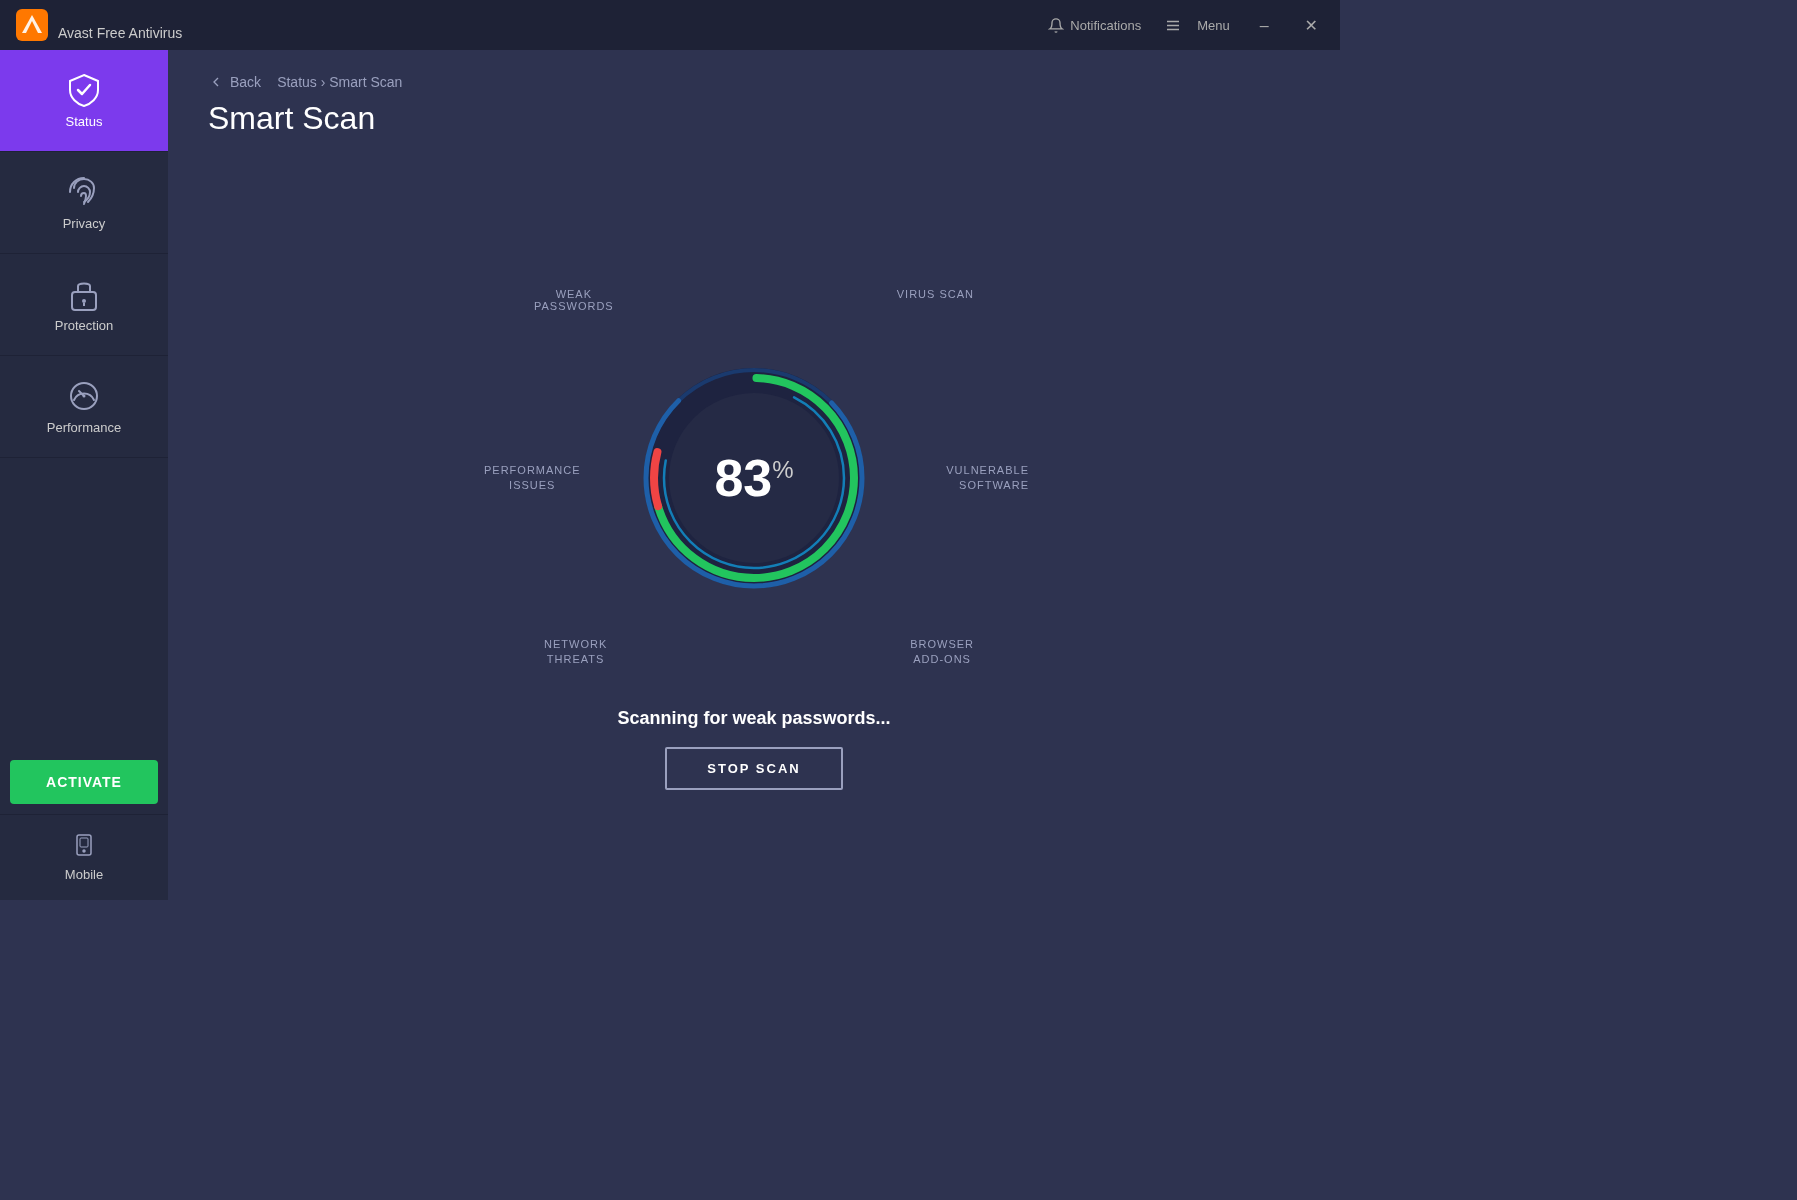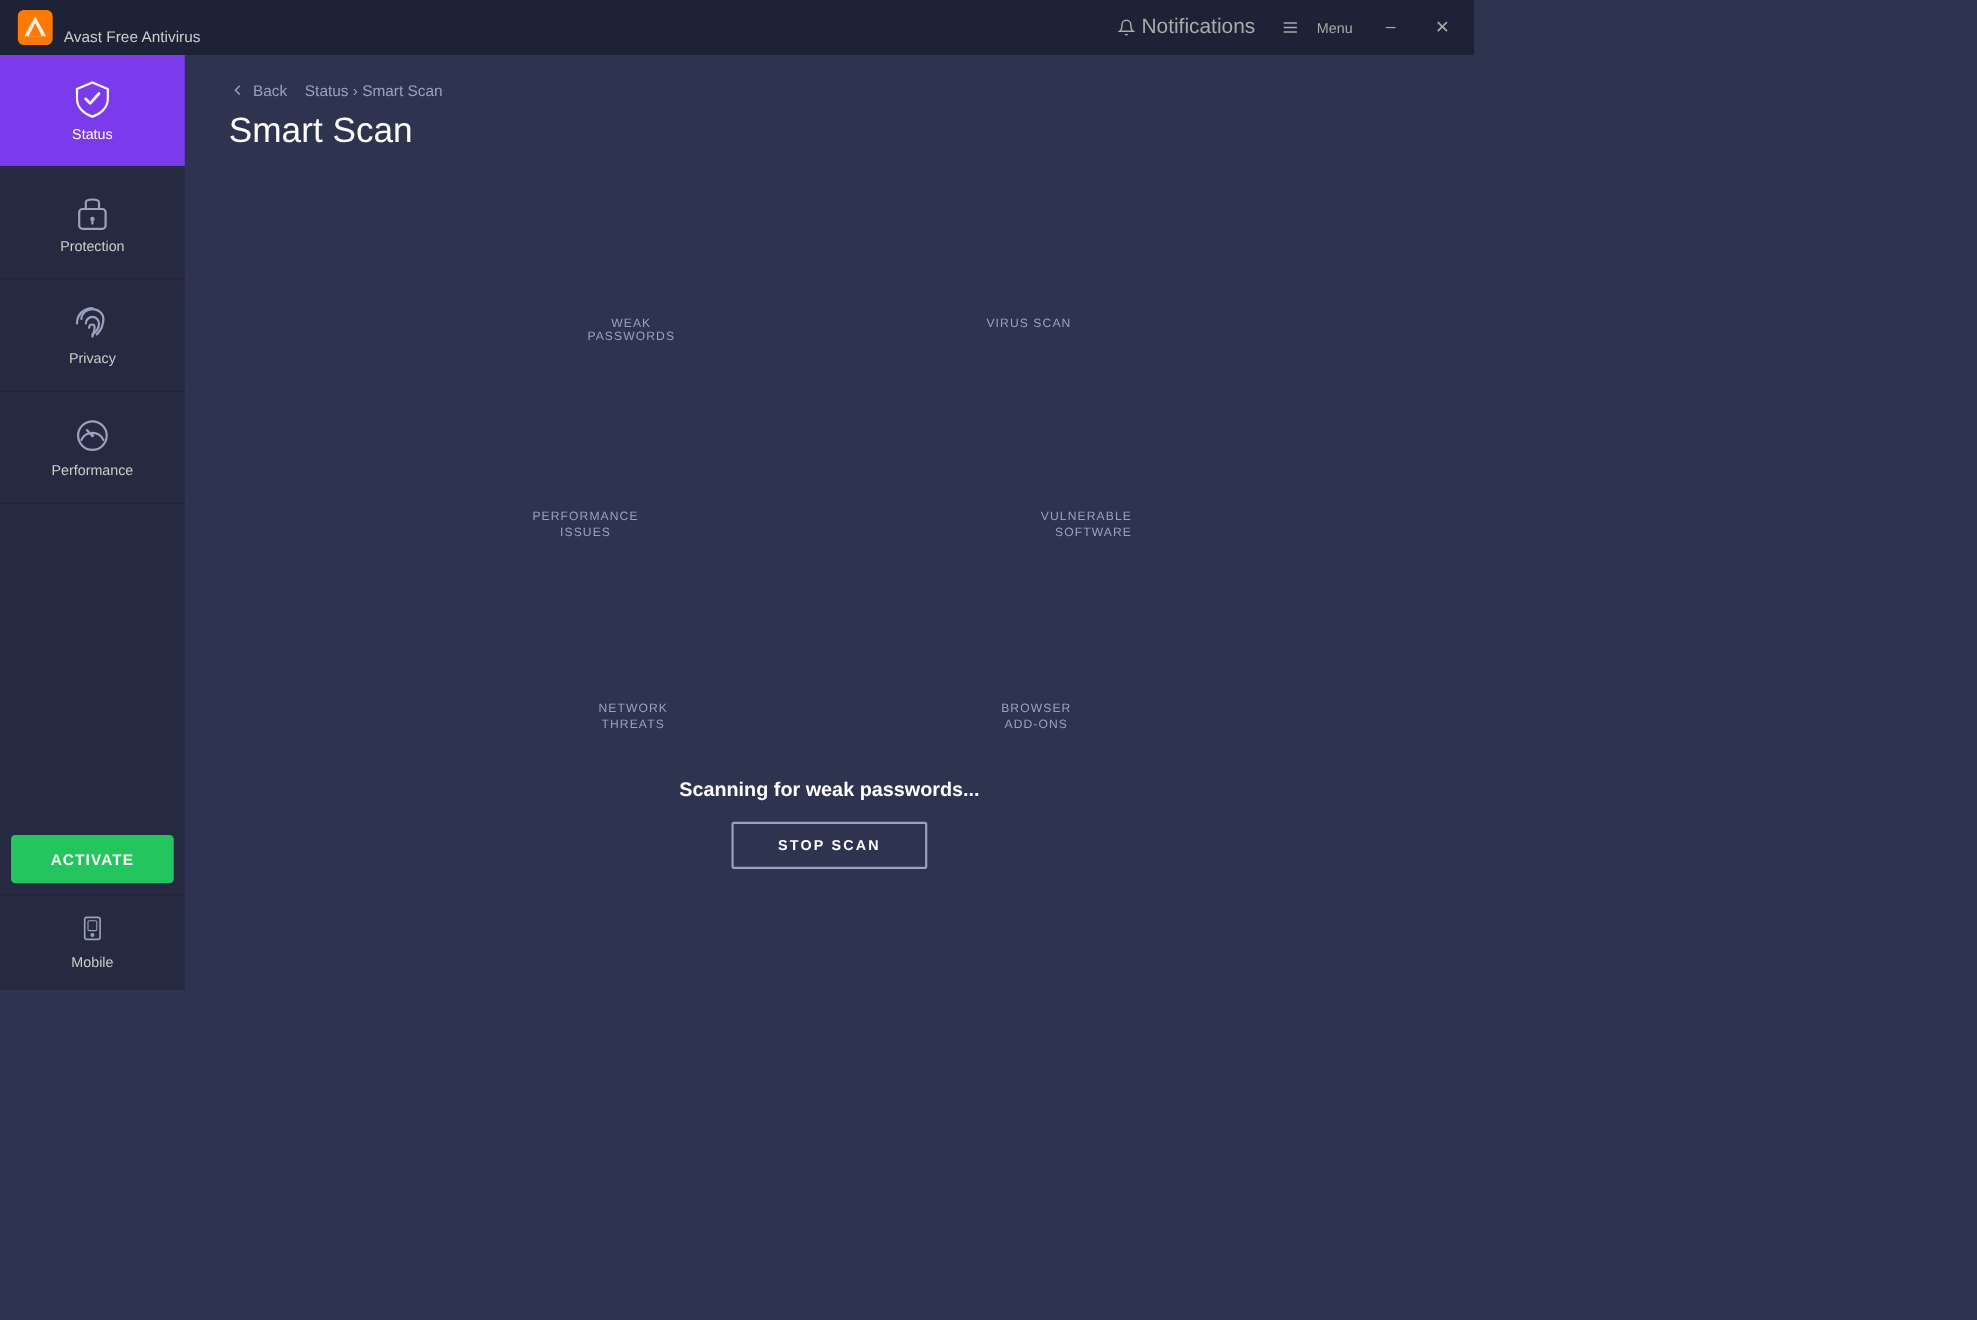--- a/index.html
+++ b/index.html
@@ -42,21 +42,21 @@
       top: 50%;
       transform: translateY(-50%);
       display: flex;
       align-items: center;
       gap: 24px;
     }
     .titlebar-notifications {
       display: flex;
       align-items: center;
       gap: 6px;
-      font-size: 19px;
+      font-size: 13px;
       color: #aaa;
       cursor: pointer;
     }
     .titlebar-menu {
       display: flex;
       align-items: center;
       gap: 16px;
       font-size: 13px;
       color: #aaa;
       cursor: pointer;
@@ -373,40 +373,40 @@
         <svg width="36" height="36" viewBox="0 0 36 36" fill="none" xmlns="http://www.w3.org/2000/svg">
           <path d="M18 3 L32 9 L32 18 C32 26 25 32 18 34 C11 32 4 26 4 18 L4 9 Z" stroke="white" stroke-width="2" fill="none"></path>
           <polyline points="12,18 16,22 24,13" stroke="white" stroke-width="2.5" fill="none" stroke-linecap="round" stroke-linejoin="round"></polyline>
         </svg>
       </div>
       <span class="sidebar-label">Status</span>
     </div>
 
     <div class="sidebar-item">
       <div class="sidebar-icon">
+        <svg width="36" height="36" viewBox="0 0 36 36" fill="none" xmlns="http://www.w3.org/2000/svg">
+          <path d="M12 18 C12 15 14.7 12 18 12 C21.3 12 24 15 24 18 C24 22 21 26 18 28" stroke="#9aa0be" stroke-width="2" fill="none" stroke-linecap="round"></path>
+          <path d="M8 14 C8 9 12.5 5 18 5 C23.5 5 28 9 28 14 C28 20 25 25 22 28" stroke="#9aa0be" stroke-width="2" fill="none" stroke-linecap="round"></path>
+          <path d="M4 18 C4 10 10 4 18 4" stroke="#9aa0be" stroke-width="2" fill="none" stroke-linecap="round"></path>
+          <path d="M15 22 C15 20 16.5 19 18 19 C19.5 19 20 20 20 22 C20 25 18 30 18 30" stroke="#9aa0be" stroke-width="2" fill="none" stroke-linecap="round"></path>
+        </svg>
+      </div>
+      <span class="sidebar-label">Privacy</span>
+    </div>
+
+    <div class="sidebar-item">
+      <div class="sidebar-icon">
         <svg width="32" height="36" viewBox="0 0 32 36" fill="none" xmlns="http://www.w3.org/2000/svg">
           <rect x="4" y="16" width="24" height="18" rx="3" stroke="#9aa0be" stroke-width="2" fill="none"></rect>
           <path d="M10 16 L10 10 C10 6.5 22 6.5 22 10 L22 16" stroke="#9aa0be" stroke-width="2" fill="none"></path>
           <circle cx="16" cy="25" r="2" fill="#9aa0be"></circle>
           <line x1="16" y1="27" x2="16" y2="30" stroke="#9aa0be" stroke-width="2"></line>
         </svg>
       </div>
       <span class="sidebar-label">Protection</span>
-    </div>
-
-    <div class="sidebar-item">
-      <div class="sidebar-icon">
-        <svg width="36" height="36" viewBox="0 0 36 36" fill="none" xmlns="http://www.w3.org/2000/svg">
-          <path d="M12 18 C12 15 14.7 12 18 12 C21.3 12 24 15 24 18 C24 22 21 26 18 28" stroke="#9aa0be" stroke-width="2" fill="none" stroke-linecap="round"></path>
-          <path d="M8 14 C8 9 12.5 5 18 5 C23.5 5 28 9 28 14 C28 20 25 25 22 28" stroke="#9aa0be" stroke-width="2" fill="none" stroke-linecap="round"></path>
-          <path d="M4 18 C4 10 10 4 18 4" stroke="#9aa0be" stroke-width="2" fill="none" stroke-linecap="round"></path>
-          <path d="M15 22 C15 20 16.5 19 18 19 C19.5 19 20 20 20 22 C20 25 18 30 18 30" stroke="#9aa0be" stroke-width="2" fill="none" stroke-linecap="round"></path>
-        </svg>
-      </div>
-      <span class="sidebar-label">Privacy</span>
     </div>
 
     <div class="sidebar-item">
       <div class="sidebar-icon">
         <svg width="36" height="36" viewBox="0 0 36 36" fill="none" xmlns="http://www.w3.org/2000/svg">
           <circle cx="18" cy="18" r="13" stroke="#9aa0be" stroke-width="2" fill="none"></circle>
           <path d="M8 22 A11 11 0 0 1 28 22" stroke="#9aa0be" stroke-width="2" fill="none" stroke-linecap="round"></path>
           <line x1="18" y1="18" x2="13" y2="13" stroke="#9aa0be" stroke-width="2" stroke-linecap="round"></line>
           <circle cx="18" cy="18" r="1.5" fill="#9aa0be"></circle>
         </svg>
@@ -450,20 +450,45 @@
 
       <div class="scan-diagram">
 
         <div class="label-top-left">WEAK<br>PASSWORDS</div>
         <div class="label-top-right">VIRUS SCAN</div>
         <div class="label-mid-left">PERFORMANCE<br>ISSUES</div>
         <div class="label-mid-right">VULNERABLE<br>SOFTWARE</div>
         <div class="label-bot-left">NETWORK<br>THREATS</div>
         <div class="label-bot-right">BROWSER<br>ADD-ONS</div>
 
+        <div class="circle-chart">
+          <svg width="240" height="240" viewBox="0 0 240 240" xmlns="http://www.w3.org/2000/svg">
+
+            <circle cx="120" cy="120" r="110" fill="#1e2340"></circle>
+
+            <circle cx="120" cy="120" r="85" fill="#252a45"></circle>
+
+            <circle cx="120" cy="120" r="108" fill="none" stroke="#1a3a6e" stroke-width="4"></circle>
+
+            <circle cx="120" cy="120" r="108" fill="none" stroke="#1e5fa8" stroke-width="5" stroke-dasharray="510 170" stroke-dashoffset="85" stroke-linecap="round"></circle>
+
+            <circle cx="120" cy="120" r="100" fill="none" stroke="#22c55e" stroke-width="8" stroke-dasharray="440 188" stroke-dashoffset="155" stroke-linecap="round"></circle>
+
+            <circle cx="120" cy="120" r="100" fill="none" stroke="#ef4444" stroke-width="8" stroke-dasharray="55 573" stroke-dashoffset="-285" stroke-linecap="round"></circle>
+
+            <circle cx="120" cy="120" r="90" fill="none" stroke="#0ea5e9" stroke-width="2.5" stroke-dasharray="400 165" stroke-dashoffset="100" stroke-linecap="round" opacity="0.7"></circle>
+          </svg>
+
+          
+          <div class="circle-center">
+            <span class="circle-percent">
+              <span>83</span><span class="circle-percent-sign">%</span>
+            </span>
+          </div>
+        </div>
 
       </div>
 
       <div class="scan-status">
         <div class="scan-status-text">Scanning for weak passwords...</div>
         <button class="stop-scan-btn">STOP SCAN</button>
       </div>
 
     </div>
   </div>

